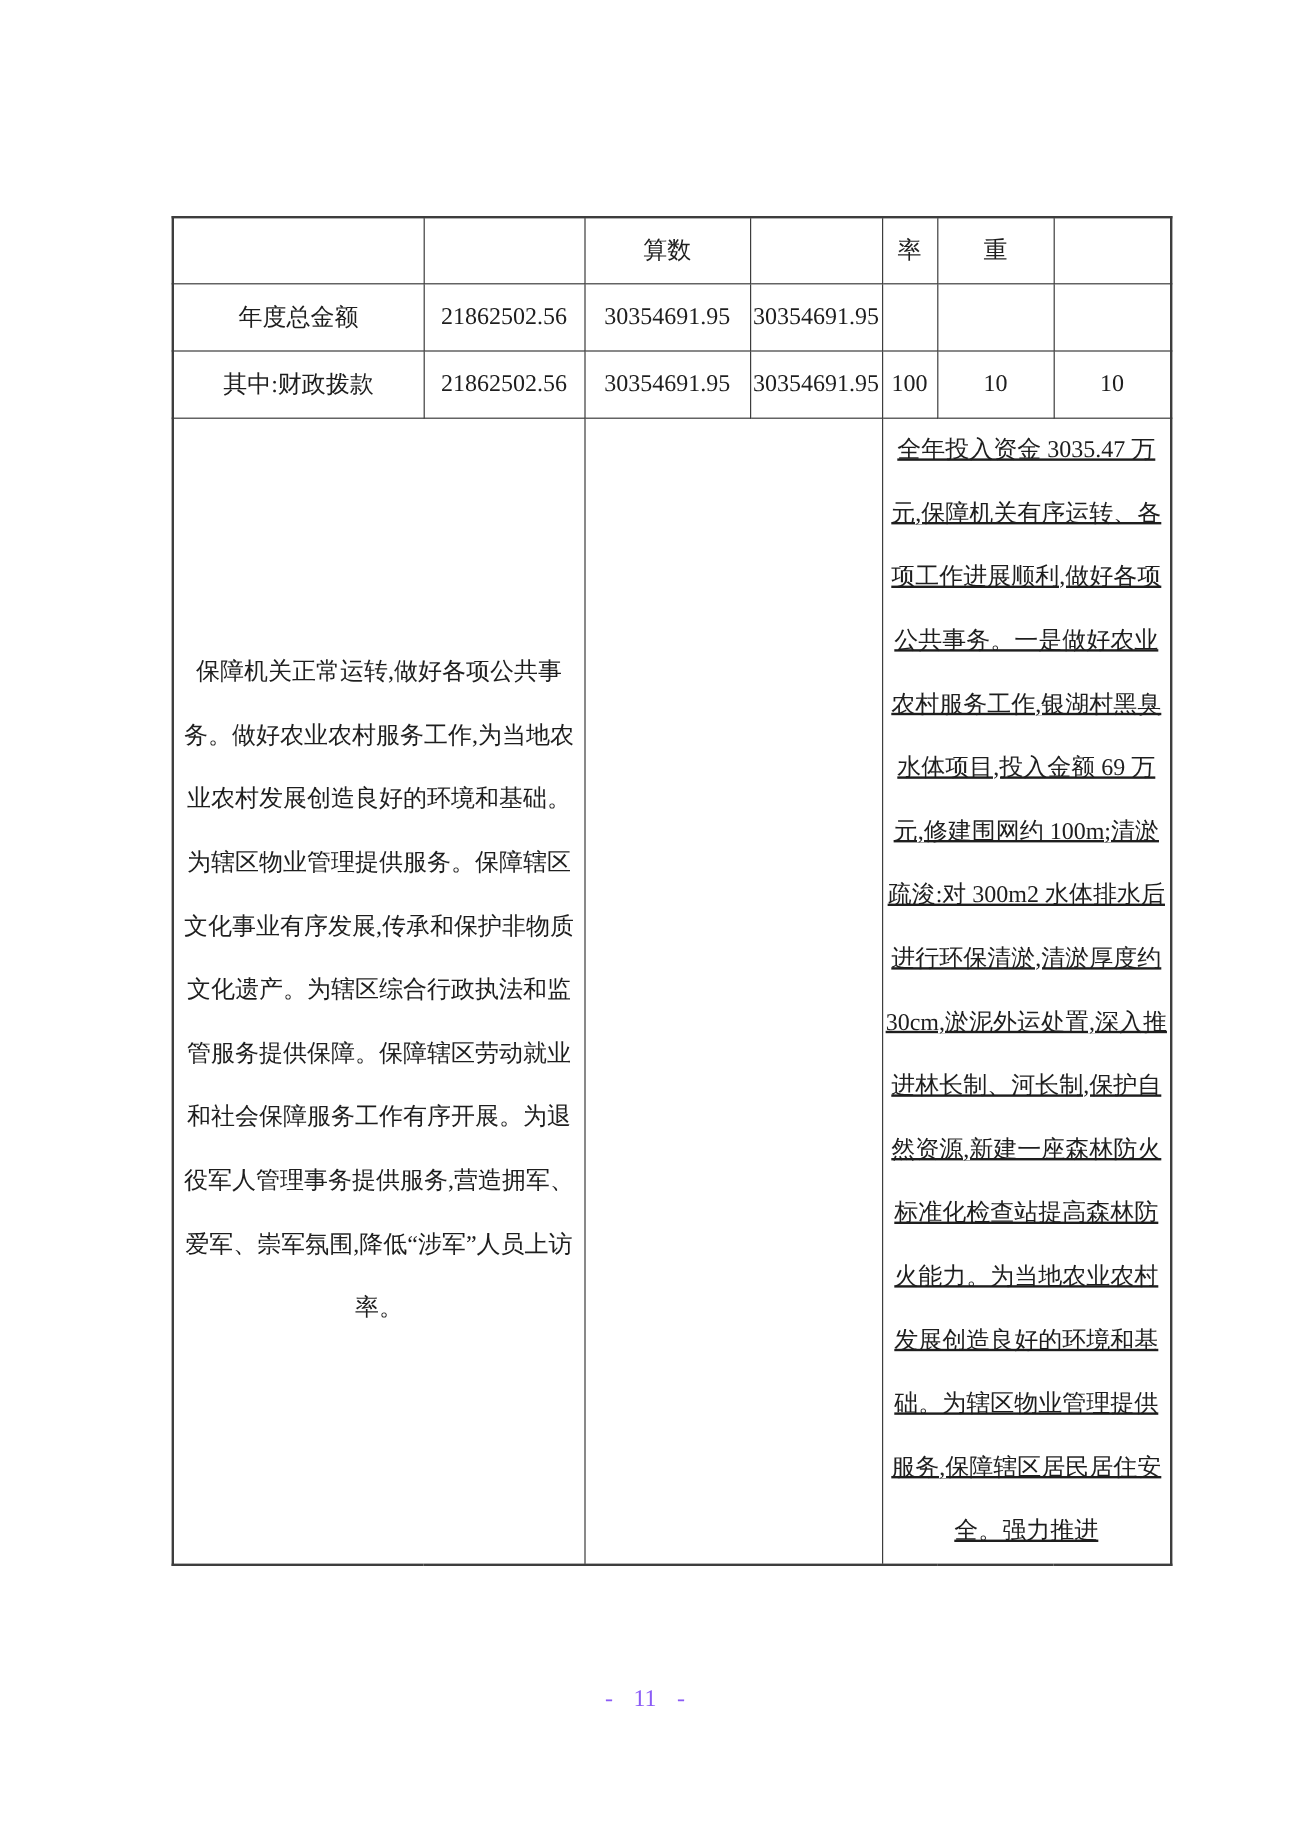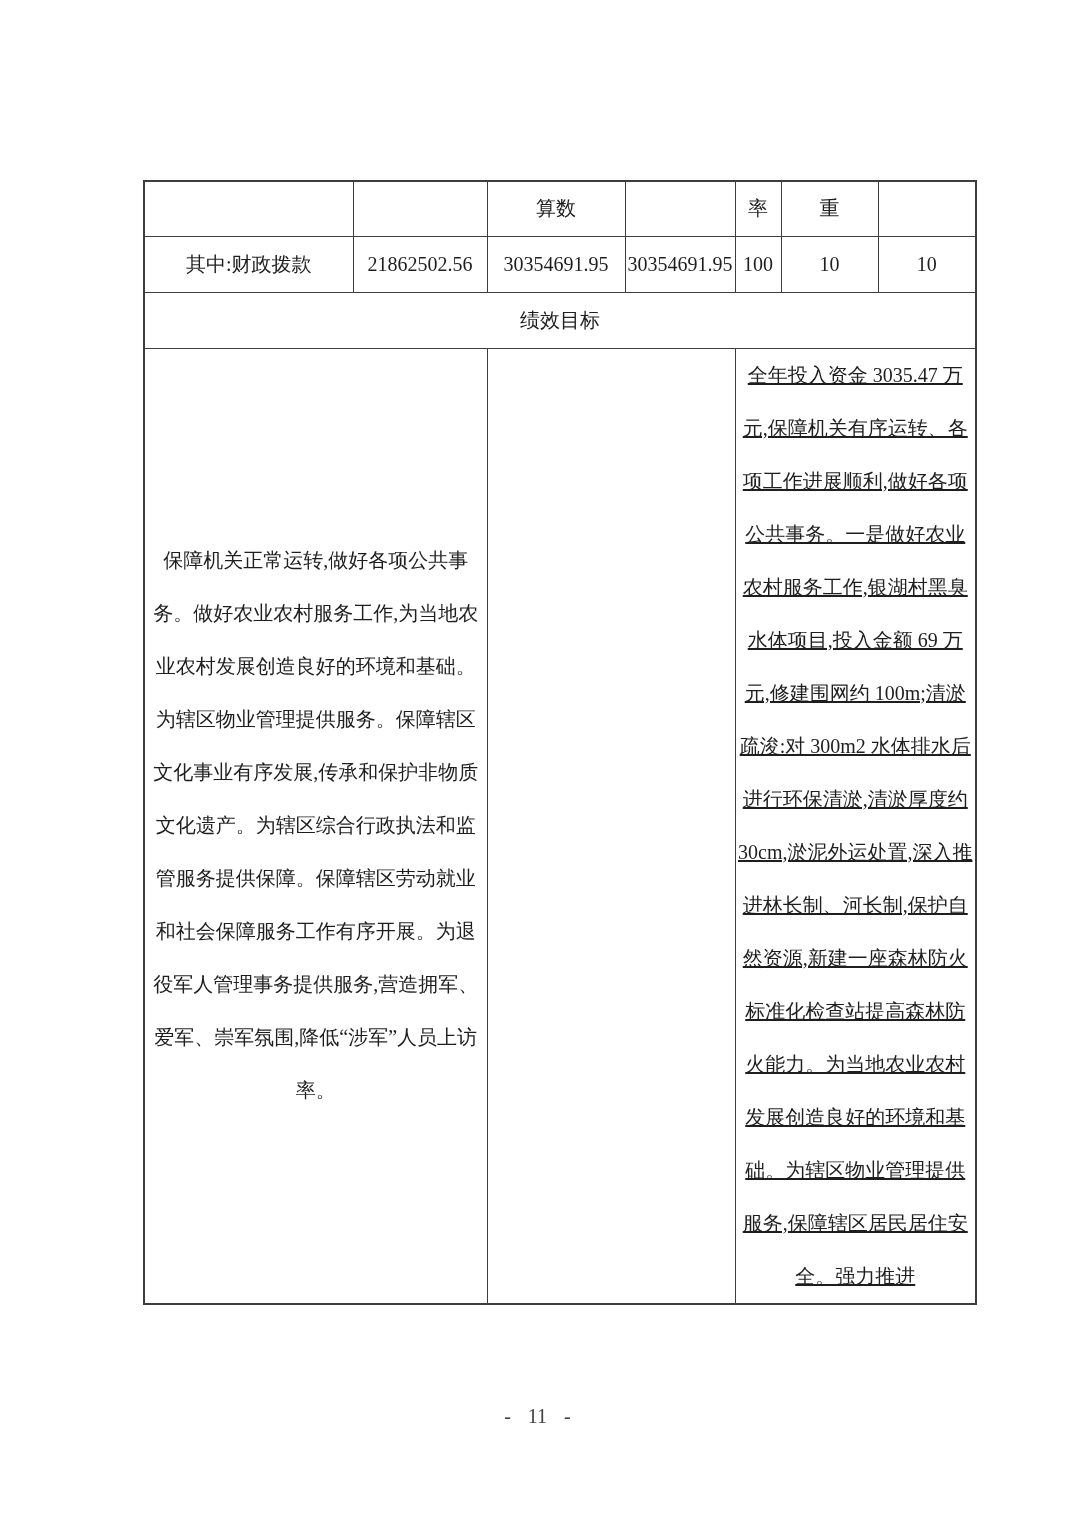--- a/index.html
+++ b/index.html
@@ -59,21 +59,21 @@
     text-decoration: underline;
   }
   .pagenum {
     position: absolute;
     left: 0;
     top: 1405px;
     width: 1075px;
     text-align: center;
     font-size: 20px;
     word-spacing: 12px;
-    color: #404040;
+    color: #8b5cf6;
   }
 </style>
 </head>
 <body>
 
 <div class="page">
 
   <table class="doc">
     <colgroup>
       <col style="width:209px">
@@ -89,34 +89,40 @@
         <tr class="r-head">
       <td></td>
       <td></td>
       <td>算数</td>
       <td></td>
       <td>率</td>
       <td>重</td>
       <td></td>
     </tr>
 
+    <tr class="r-total">
+      <td>年度总金额</td>
+      <td class="num">21862502.56</td>
+      <td class="num">30354691.95</td>
+      <td class="num">30354691.95</td>
+      <td></td>
+      <td></td>
+      <td></td>
+    </tr>
 
     <tr class="r-sub">
       <td>其中:财政拨款</td>
       <td class="num">21862502.56</td>
       <td class="num">30354691.95</td>
       <td class="num">30354691.95</td>
       <td class="num">100</td>
       <td class="num">10</td>
       <td class="num">10</td>
     </tr>
 
-    <tr class="r-sect">
-      <td colspan="7">绩效目标</td>
-    </tr>
 
 
     <tr class="r-body">
       <td colspan="2" class="body-cell body-left">保障机关正常运转,做好各项公共事务。做好农业农村服务工作,为当地农业农村发展创造良好的环境和基础。为辖区物业管理提供服务。保障辖区文化事业有序发展,传承和保护非物质文化遗产。为辖区综合行政执法和监管服务提供保障。保障辖区劳动就业和社会保障服务工作有序开展。为退役军人管理事务提供服务,营造拥军、爱军、崇军氛围,降低“涉军”人员上访率。</td>
       <td colspan="2" class="body-cell"></td>
       <td colspan="3" class="body-cell body-right">全年投入资金 3035.47 万元,保障机关有序运转、各项工作进展顺利,做好各项公共事务。一是做好农业农村服务工作,银湖村黑臭水体项目,投入金额 69 万元,修建围网约 100m;清淤疏浚:对 300m2 水体排水后进行环保清淤,清淤厚度约 30cm,淤泥外运处置,深入推进林长制、河长制,保护自然资源,新建一座森林防火标准化检查站提高森林防火能力。为当地农业农村发展创造良好的环境和基础。为辖区物业管理提供服务,保障辖区居民居住安全。强力推进</td>
     </tr>
   </tbody>
     </table>
 

